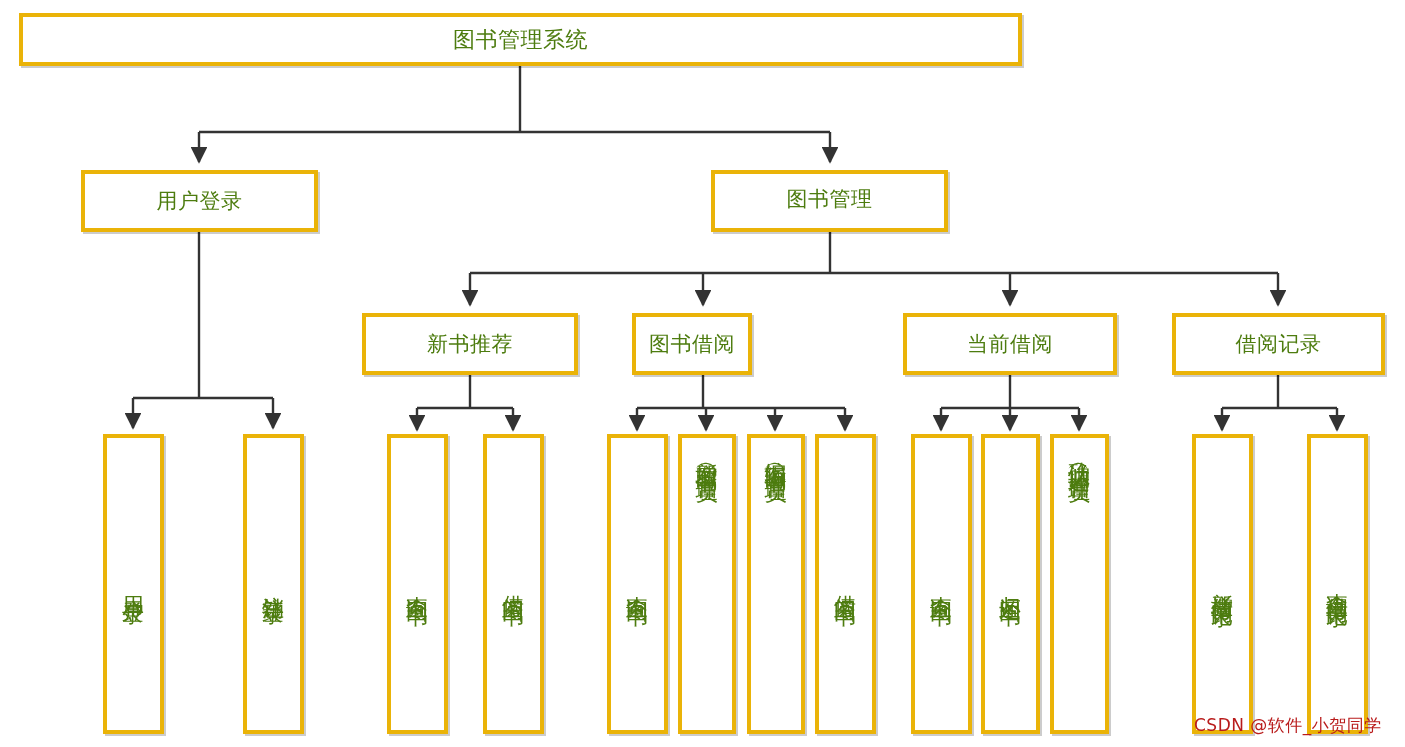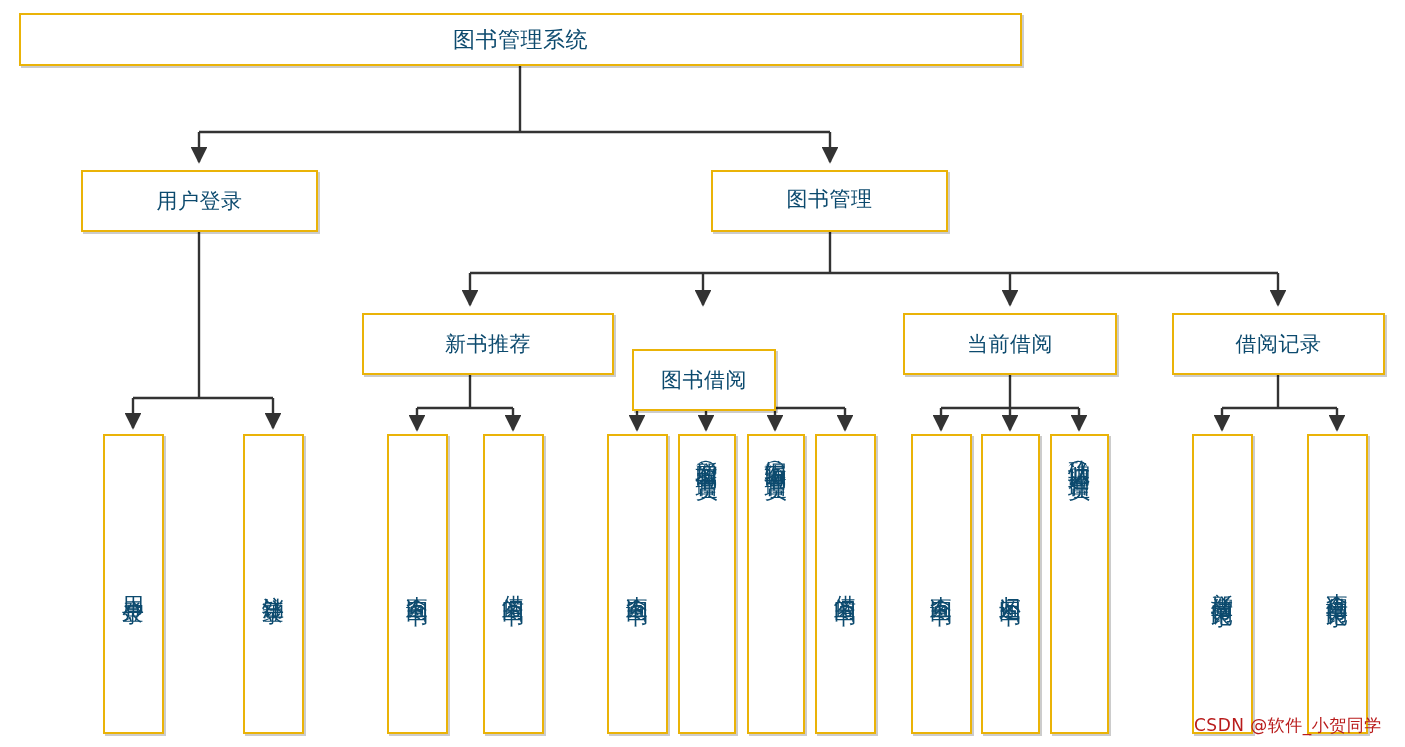--- a/index.html
+++ b/index.html
@@ -23,26 +23,26 @@
     left: 0;
     top: 0;
     width: 1405px;
     height: 747px;
     pointer-events: none;
   }
   .node {
     position: absolute;
     box-sizing: border-box;
     background: #ffffff;
-    border: 2px solid #eab308;
+    border: 4px solid #eab308;
     box-shadow: 2px 2px 0 rgba(0,0,0,0.20);
     display: flex;
     align-items: center;
     justify-content: center;
-    color: #0c4a6e;
+    color: #4d7c0f;
     z-index: 2;
   }
   .node .label {
     display: block;
     text-align: center;
     line-height: 1.18;
     letter-spacing: 0.5px;
   }
   
   .node.horiz .label {
@@ -137,24 +137,24 @@
     <span class="label">图书管理系统</span>
   </div>
 
   <div class="node horiz" style="left:81px; top:170px; width:237px; height:62px;">
     <span class="label">用户登录</span>
   </div>
   <div class="node horiz" style="left:711px; top:170px; width:237px; height:62px;font-family:Liberation Mono, monospace;">
     <span class="label">图书管理</span>
   </div>
 
-  <div class="node horiz" style="left:362px; top:313px; width:252px; height:62px;">
+  <div class="node horiz" style="left:362px; top:313px; width:216px; height:62px;">
     <span class="label">新书推荐</span>
   </div>
-  <div class="node horiz" style="left:632px; top:313px; width:144px; height:62px;margin-top:36px;">
+  <div class="node horiz" style="left:632px; top:313px; width:120px; height:62px;">
     <span class="label">图书借阅</span>
   </div>
   <div class="node horiz" style="left:903px; top:313px; width:214px; height:62px;">
     <span class="label">当前借阅</span>
   </div>
   <div class="node horiz" style="left:1172px; top:313px; width:213px; height:62px;">
     <span class="label">借阅记录</span>
   </div>
 
   <div class="node vert centered" style="left:103px; top:434px; width:61px; height:300px;">

